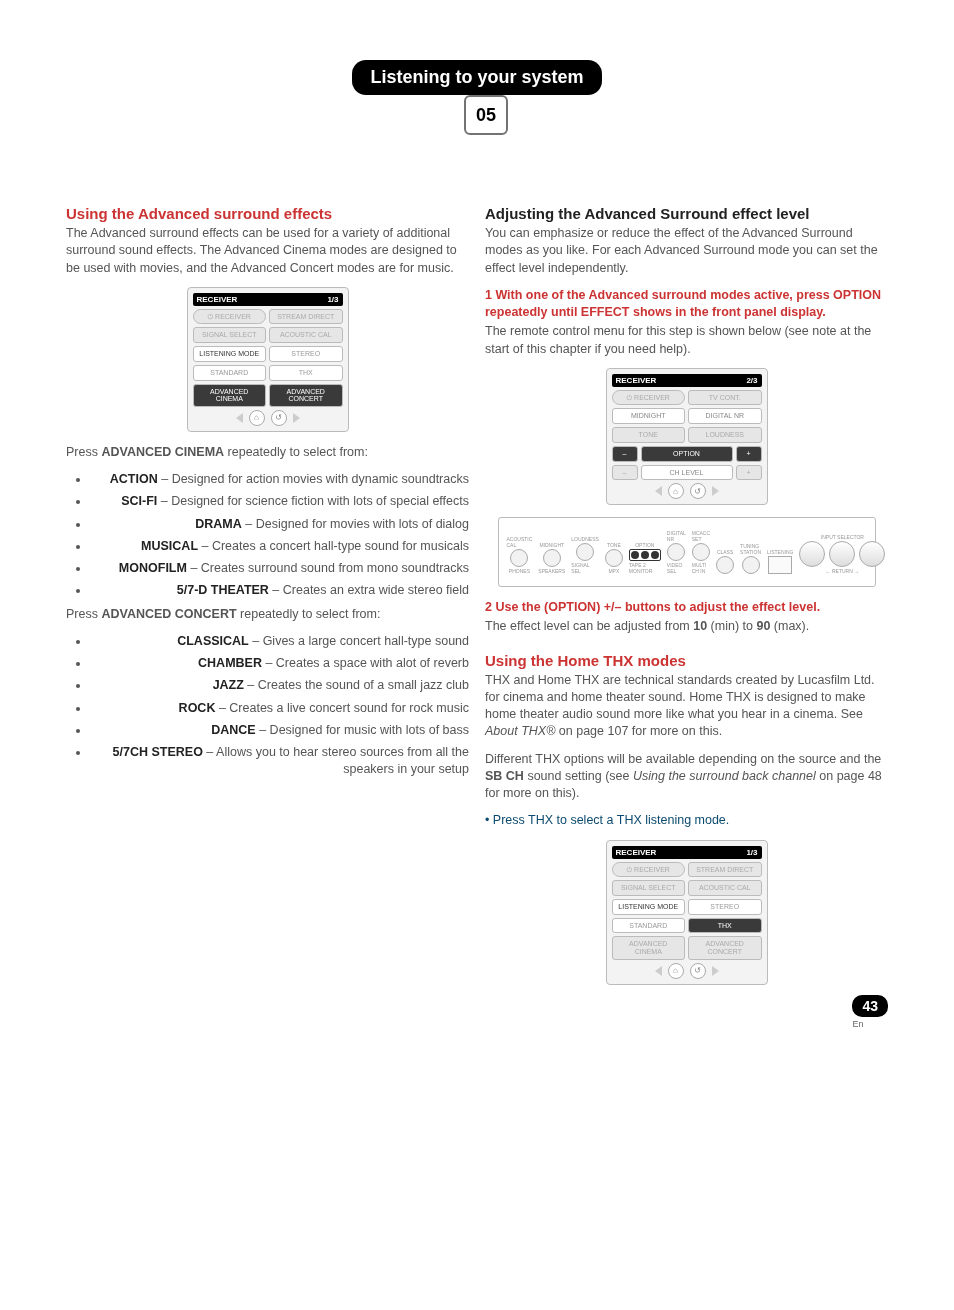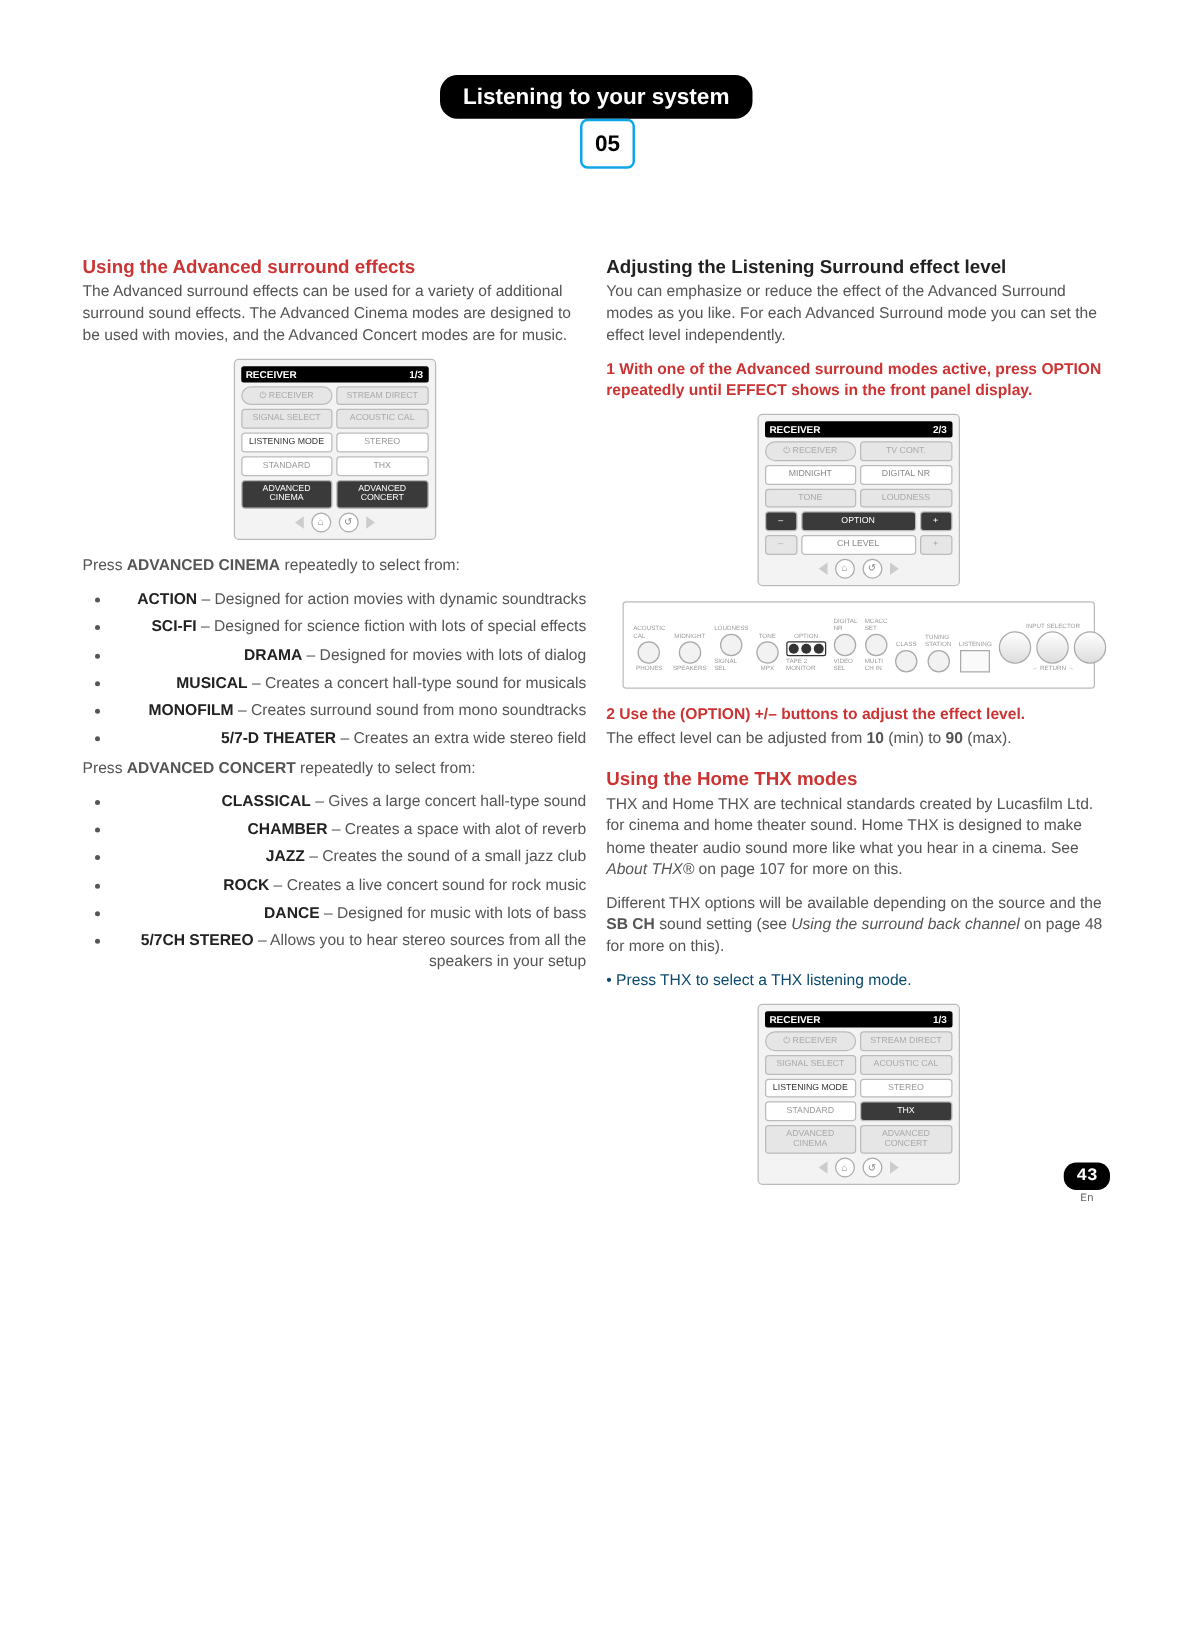--- a/index.html
+++ b/index.html
@@ -28,21 +28,21 @@
     color: #fff;
     font-weight: bold;
     font-size: 18px;
     padding: 7px 18px;
     border-radius: 14px;
   }
   .header-num {
     margin-left: 18px;
     width: 40px;
     height: 36px;
-    border: 2px solid #0ea5e9;
+    border: 2px solid #737373;
     border-radius: 6px;
     color: #000;
     font-weight: bold;
     font-size: 18px;
     display: flex;
     align-items: center;
     justify-content: center;
   }
   .cols {
     display: flex;
@@ -183,23 +183,22 @@
   .panel-mid .dot {
     width: 8px; height: 8px; border-radius: 50%; background: #333;
   }
   .panel-screen {
     width: 22px; height: 16px; border: 1px solid #aaa; background: #fafafa;
   }
   .panel-big-knobs { display: flex; gap: 4px; }
   .footer-bar {
     position: absolute;
     right: 66px;
-    bottom: 46px;
-    text-align: center;
-    font-family: Liberation Mono, monospace;
+    bottom: 18px;
+    text-align: left;
   }
   .footer-num {
     background: #000;
     color: #fff;
     font-weight: bold;
     font-size: 14px;
     padding: 3px 10px;
     border-radius: 10px;
     display: inline-block;
   }
@@ -271,23 +270,24 @@
         <li><b>CLASSICAL</b><span> – Gives a large concert hall-type sound</span></li>
         <li><b>CHAMBER</b><span> – Creates a space with alot of reverb</span></li>
         <li><b>JAZZ</b><span> – Creates the sound of a small jazz club</span></li>
         <li><b>ROCK</b><span> – Creates a live concert sound for rock music</span></li>
         <li><b>DANCE</b><span> – Designed for music with lots of bass</span></li>
         <li><b>5/7CH STEREO</b><span> – Allows you to hear stereo sources from all the speakers in your setup</span></li>
       </ul>
     </div>
 
     <div class="col">
-      <h2>Adjusting the Listening Surround effect level</h2>
+      <h2>Adjusting the Advanced Surround effect level</h2>
       <p>You can emphasize or reduce the effect of the Advanced Surround modes as you like. For each Advanced Surround mode you can set the effect level independently.</p>
       <p class="step" style="color:#c33;font-weight:bold;">1   With one of the Advanced surround modes active, press OPTION repeatedly until EFFECT shows in the front panel display.</p>
+      <p>The remote control menu for this step is shown below (see note at the start of this chapter if you need help).</p>
 
       <div class="figure">
         <div class="remote">
           <div class="remote-top">
             <span>RECEIVER</span>
             <span class="spacer"></span>
             <span>2/3</span>
           </div>
           <div class="remote-rows">
             <div class="rbtn pill dim">⏻ RECEIVER</div>

